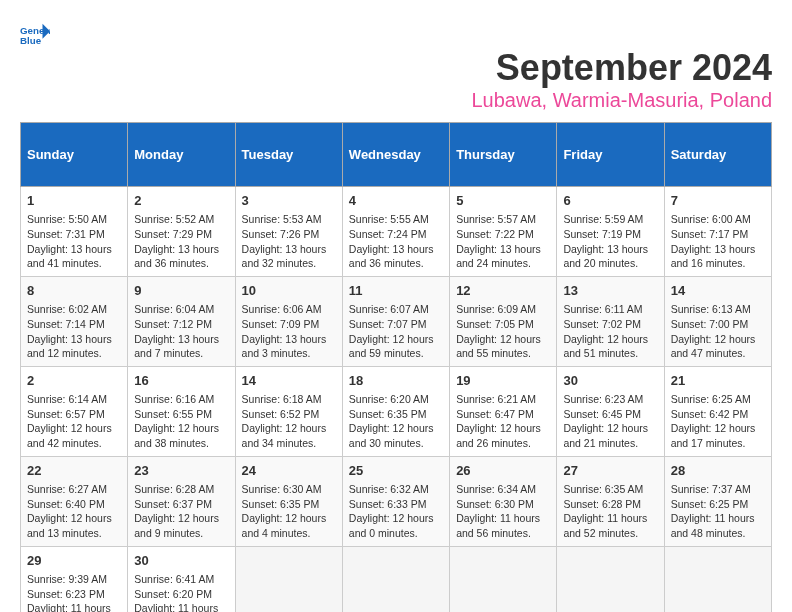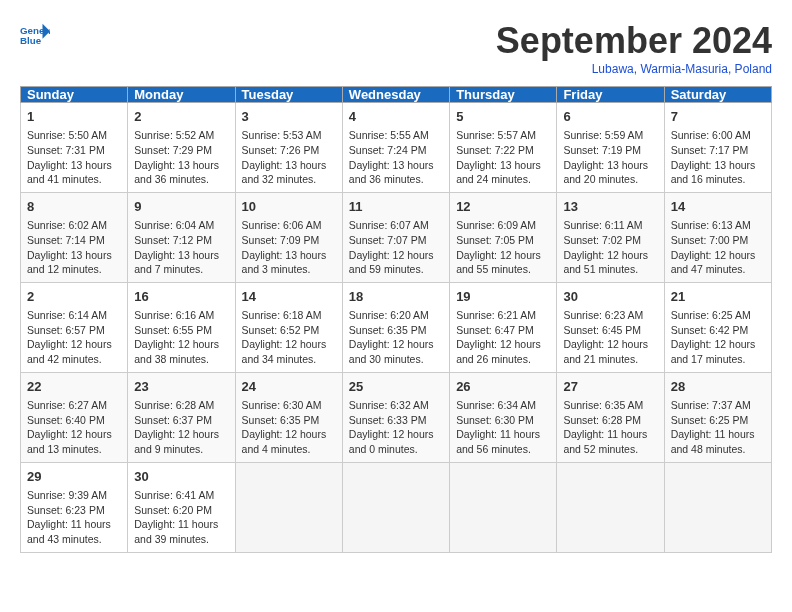--- a/index.html
+++ b/index.html
@@ -25,36 +25,37 @@
       width: 30px;
       height: 30px;
     }
     .title-section {
       text-align: right;
     }
     .month-title {
       font-size: 36px;
       font-weight: bold;
       color: #333;
+      margin-top: 27px;
     }
     .location-title {
-      font-size: 12px;
-      color: #1d4ed8;
+      font-size: 20px;
+      color: #ec4899;
     }
     table {
       width: 100%;
       border-collapse: collapse;
       font-size: 11px;
     }
     thead tr th {
       background: #1a6abf;
       color: #fff;
       font-weight: bold;
       font-size: 13px;
-      padding: 0 6px;
+      padding: 24px 6px;
       text-align: left;
       border: 1px solid #aaa;
     }
     tbody tr td {
       vertical-align: top;
       padding: 5px 6px;
       border: 1px solid #ccc;
       height: 80px;
       width: 107px;
       background: #fff;

